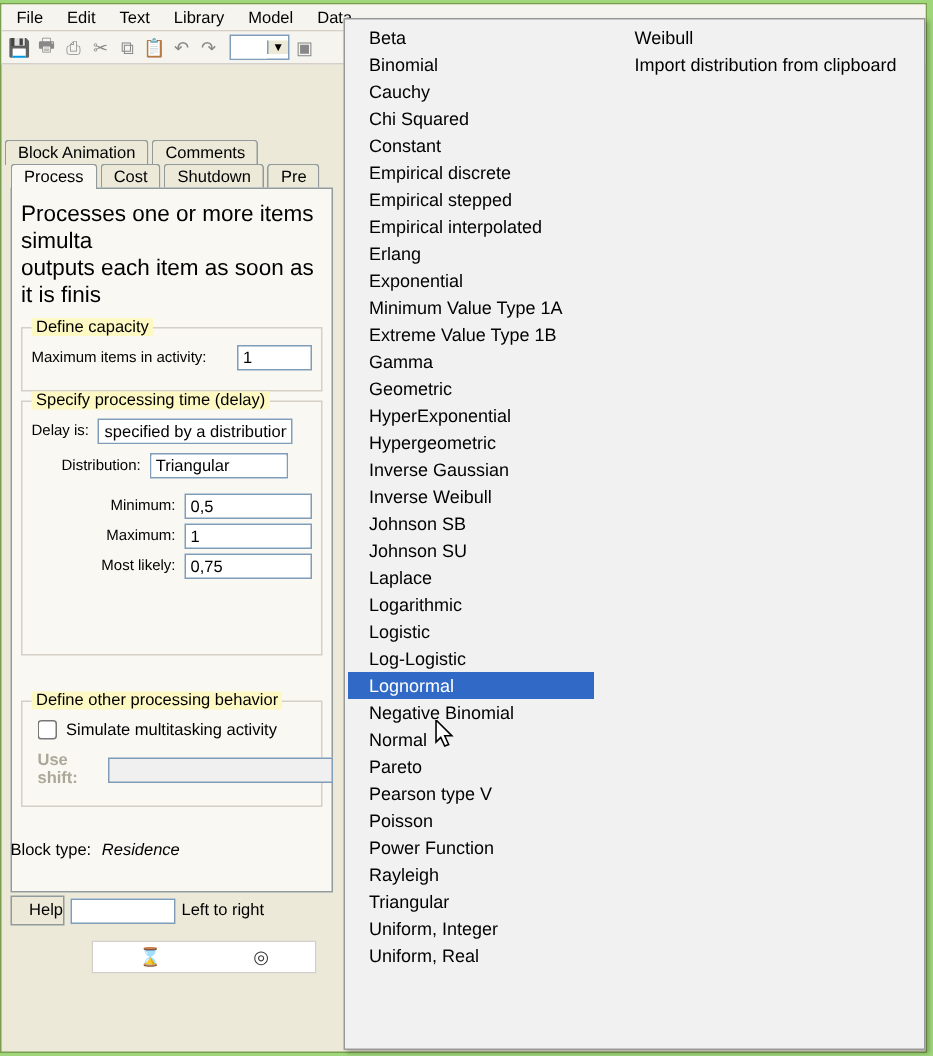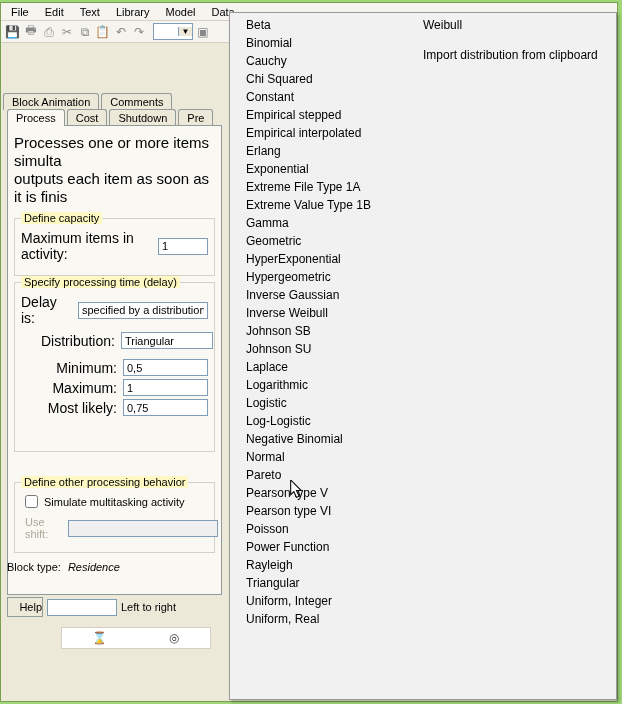--- a/index.html
+++ b/index.html
@@ -16,31 +16,31 @@
   .inner-title .title-icon { position: absolute; left: 0; top: 0; width: 16px; height: 16px; background: linear-gradient(135deg,#f7a,#d34); border-radius: 2px; }
   .tab-strip { position: absolute; left: 2px; top: 90px; display: flex; gap: 2px; }
   .tab-strip2 { position: absolute; left: 6px; top: 106px; display: flex; gap: 2px; }
   .tab { background: #ece9d8; border: 1px solid #919b9c; border-bottom: none; padding: 2px 8px; height: 17px; display: flex; align-items: center; border-radius: 3px 3px 0 0; }
   .tab.active { background: #f9f8f3; position: relative; z-index: 2; }
   .tab-content { position: absolute; left: 6px; top: 122px; width: 215px; height: 470px; border: 1px solid #919b9c; background: #f9f8f3; padding: 8px 6px; }
   .desc { font-size: 15px; margin-bottom: 12px; line-height: 1.2; }
   .fieldset { border: 1px solid #d4d0c8; margin: 6px 0; padding: 8px 6px 10px 6px; position: relative; }
   .fieldset .legend { position: absolute; top: -7px; left: 6px; background: #fef9c3; padding: 0 3px; font-size: 11px; }
   .row { display: flex; align-items: center; margin: 3px 0; }
-  .row label { font-size: 14px; }
+  .row label { font-size: 10px; }
   .row .lbl-w { width: 110px; text-align: left; }
   .row .lbl-r { width: 110px; text-align: right; padding-right: 6px; }
   .text-input { border: 1px solid #7f9db9; background: #fff; height: 17px; padding: 1px 3px; font-size: 11px; }
   .text-input.small { width: 85px; }
   .combo { display: inline-flex; align-items: center; border: 1px solid #7f9db9; background: #fff; height: 17px; }
   .combo input { border: none; padding: 1px 3px; font-size: 11px; }
   .checkbox-row { display: flex; align-items: center; margin: 4px 0 8px 4px; }
   .checkbox-row input { margin-right: 6px; width: 13px; height: 13px; }
   .disabled-row { display: flex; align-items: center; margin: 2px 0 2px 4px; }
-  .disabled-row label { color: #aca899; margin-right: 20px; }
+  .disabled-row label { color: #aca899; margin-right: 20px; font-weight: bold; }
   .disabled-row .text-input { flex: 1; background: #f0f0f0; }
   .block-type { position: absolute; left: 6px; top: 558px; font-size: 11px; }
   .block-type i { margin-left: 4px; }
   .help-row { position: absolute; left: 6px; top: 594px; display: flex; align-items: center; gap: 4px; }
   .help-row .help-btn { border: 1px solid #919b9c; background: #ece9d8; width: 36px; height: 20px; text-align: right; line-height: 18px; }
   .help-row .help-input { border: 1px solid #7f9db9; background: #fff; width: 70px; height: 17px; }
   .diagram { position: absolute; left: 60px; top: 624px; width: 150px; height: 22px; border: 1px solid #d4d0c8; background: #fff; display: flex; align-items: center; justify-content: space-around; }
   .diagram .sym { font-size: 12px; color: #333; }
 
   
@@ -165,51 +165,52 @@
 
 </div>
 
 <div class="dropdown-panel">
   <div class="col1" id="dd-col1">
       <div class="menu-item">Beta</div>
       <div class="menu-item">Binomial</div>
       <div class="menu-item">Cauchy</div>
       <div class="menu-item">Chi Squared</div>
       <div class="menu-item">Constant</div>
+      <div class="menu-item">Empirical discrete</div>
       <div class="menu-item">Empirical stepped</div>
       <div class="menu-item">Empirical interpolated</div>
       <div class="menu-item">Erlang</div>
       <div class="menu-item">Exponential</div>
-      <div class="menu-item">Extreme File Type 1A</div>
+      <div class="menu-item">Minimum Value Type 1A</div>
       <div class="menu-item">Extreme Value Type 1B</div>
       <div class="menu-item">Gamma</div>
       <div class="menu-item">Geometric</div>
       <div class="menu-item">HyperExponential</div>
       <div class="menu-item">Hypergeometric</div>
       <div class="menu-item">Inverse Gaussian</div>
       <div class="menu-item">Inverse Weibull</div>
       <div class="menu-item">Johnson SB</div>
       <div class="menu-item">Johnson SU</div>
       <div class="menu-item">Laplace</div>
       <div class="menu-item">Logarithmic</div>
       <div class="menu-item">Logistic</div>
       <div class="menu-item">Log-Logistic</div>
+      <div class="menu-item highlight">Lognormal</div>
       <div class="menu-item">Negative Binomial</div>
       <div class="menu-item">Normal</div>
       <div class="menu-item">Pareto</div>
       <div class="menu-item">Pearson type V</div>
-      <div class="menu-item">Pearson type VI</div>
       <div class="menu-item">Poisson</div>
       <div class="menu-item">Power Function</div>
       <div class="menu-item">Rayleigh</div>
       <div class="menu-item">Triangular</div>
       <div class="menu-item">Uniform, Integer</div>
       <div class="menu-item">Uniform, Real</div>
     </div>
   <div class="col2" id="dd-col2">
       <div class="menu-item">Weibull</div>
-      <div class="menu-item" style="margin-top: 12px;">Import distribution from clipboard</div>
+      <div class="menu-item" style="">Import distribution from clipboard</div>
     </div>
 </div>
 
 <svg class="cursor-img" viewBox="0 0 12 19">
   <path d="M0 0 L0 14 L3 11 L5.5 16.5 L8 15.5 L5.5 10 L10 10 Z" fill="#fff" stroke="#000" stroke-width="1"></path>
 </svg>
 
 </body></html>

